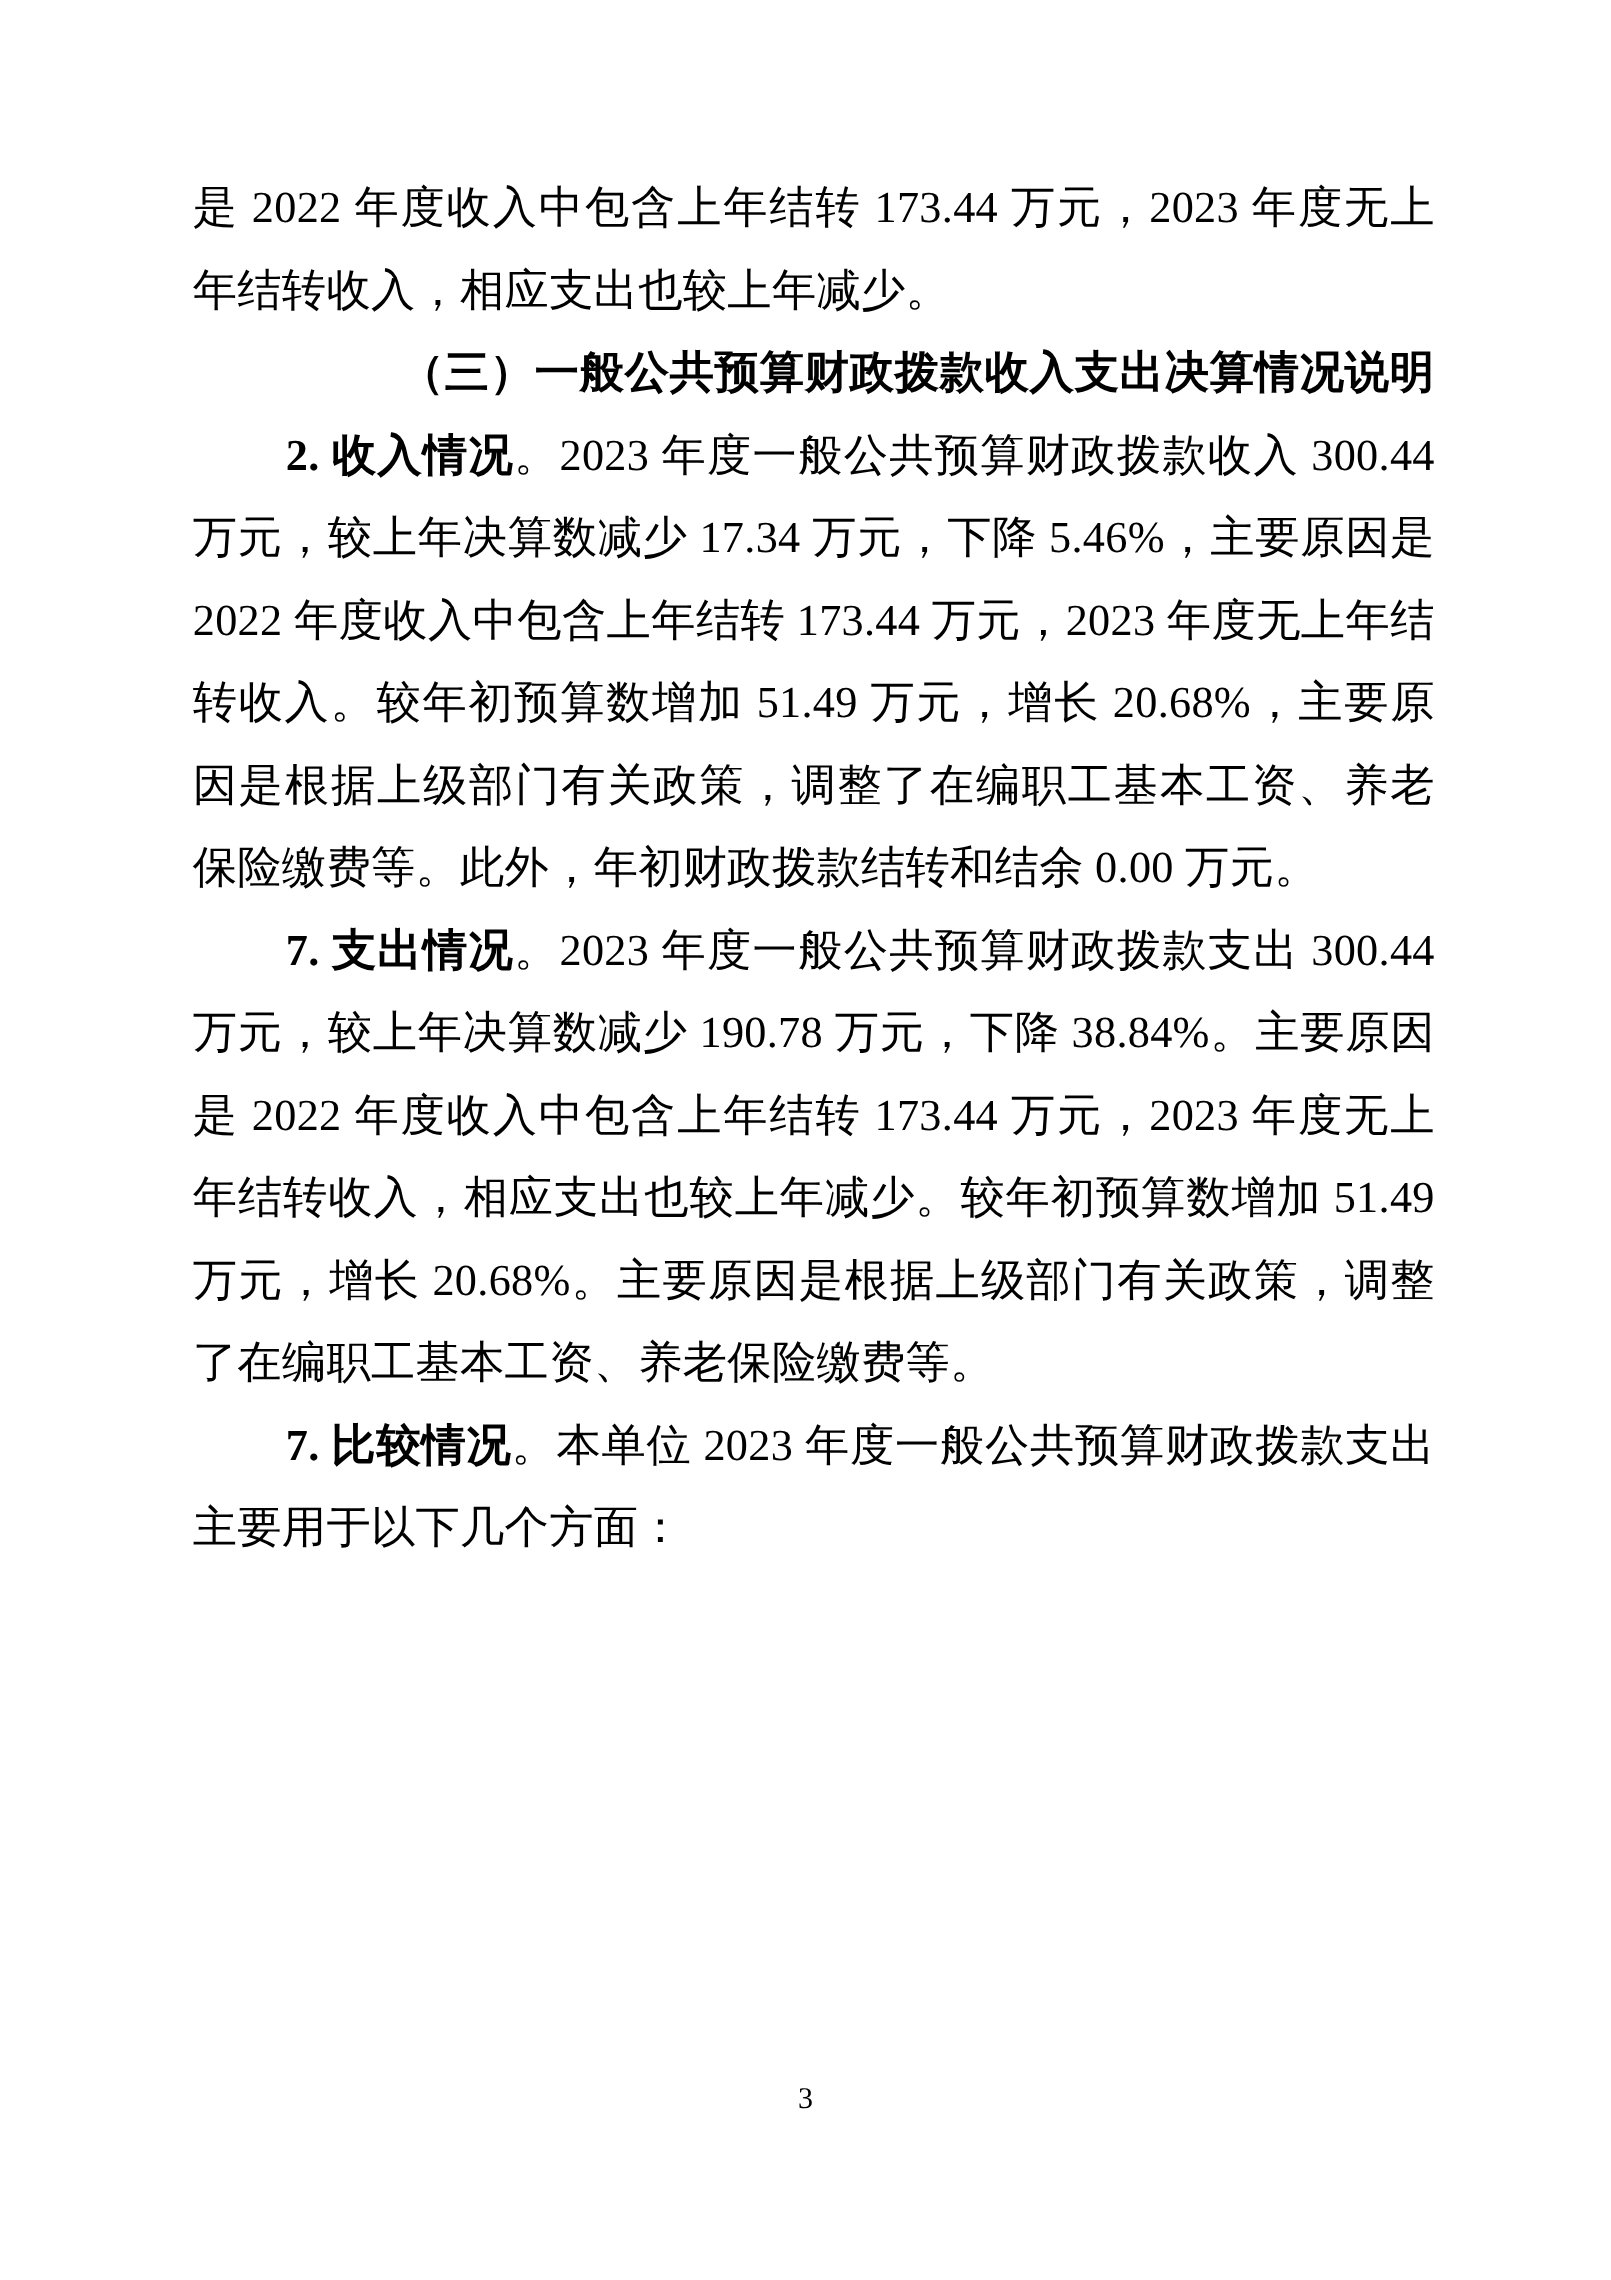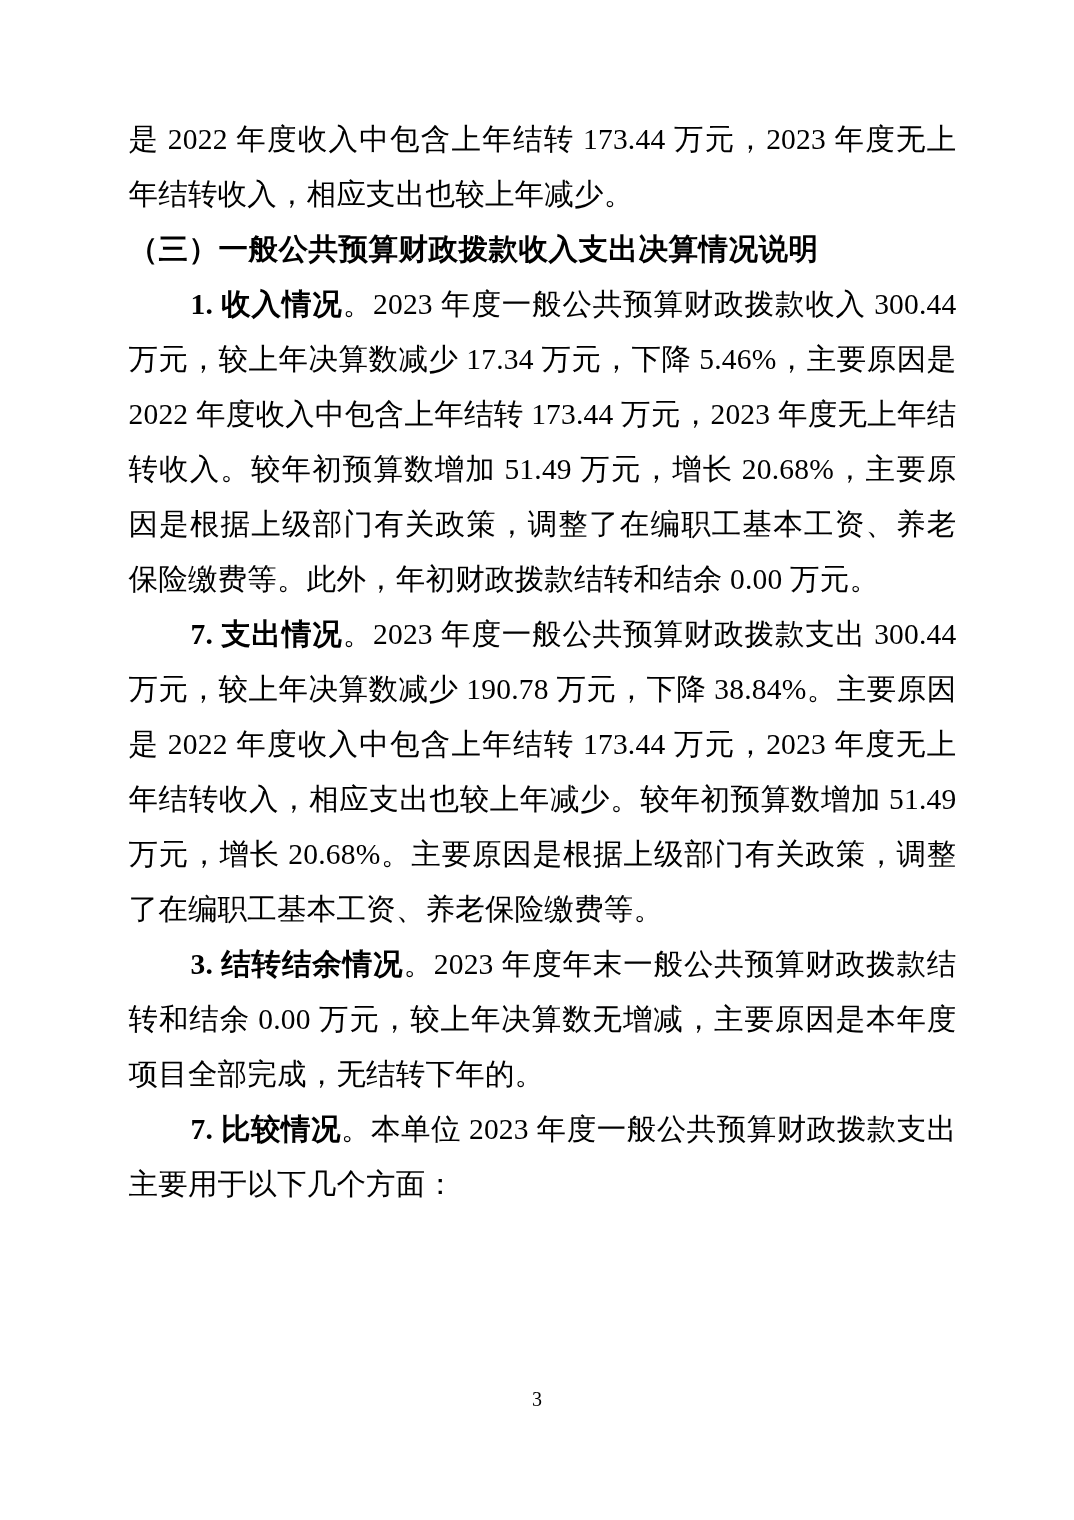--- a/index.html
+++ b/index.html
@@ -34,21 +34,21 @@
     margin: 0 0 0 0;
     letter-spacing: 0.2px;
   }
   .indent {
     text-indent: 62px;
   }
   .heading {
     font-size: 29.5px;
     line-height: 55px;
     font-weight: bold;
-    text-align: left;
+    text-align: right;
     margin: 0;
     letter-spacing: 0.5px;
   }
   .numlead {
     font-weight: bold;
   }
   .page-number {
     position: absolute;
     left: 0;
     right: 0;
@@ -62,30 +62,27 @@
 <body>
 
 <div class="page">
   <div class="content">
 
     <p class="para">是 2022 年度收入中包含上年结转 173.44 万元，2023 年度无上年结转收入，相应支出也较上年减少。</p>
 
     <h2 class="heading">（三）一般公共预算财政拨款收入支出决算情况说明</h2>
 
     <p class="para indent">
-      <span class="numlead">1. 收入情况</span><span>。2023 年度一般公共预算财政拨款收入 300.44 万元，较上年决算数减少 17.34 万元，下降 5.46%，主要原因是 2022 年度收入中包含上年结转 173.44 万元，2023 年度无上年结转收入。较年初预算数增加 51.49 万元，增长 20.68%，主要原因是根据上级部门有关政策，调整了在编职工基本工资、养老保险缴费等。此外，年初财政拨款结转和结余 0.00 万元。</span>
+      <span class="numlead">2. 收入情况</span><span>。2023 年度一般公共预算财政拨款收入 300.44 万元，较上年决算数减少 17.34 万元，下降 5.46%，主要原因是 2022 年度收入中包含上年结转 173.44 万元，2023 年度无上年结转收入。较年初预算数增加 51.49 万元，增长 20.68%，主要原因是根据上级部门有关政策，调整了在编职工基本工资、养老保险缴费等。此外，年初财政拨款结转和结余 0.00 万元。</span>
     </p>
 
     <p class="para indent">
       <span class="numlead">7. 支出情况</span><span>。2023 年度一般公共预算财政拨款支出 300.44 万元，较上年决算数减少 190.78 万元，下降 38.84%。主要原因是 2022 年度收入中包含上年结转 173.44 万元，2023 年度无上年结转收入，相应支出也较上年减少。较年初预算数增加 51.49 万元，增长 20.68%。主要原因是根据上级部门有关政策，调整了在编职工基本工资、养老保险缴费等。</span>
     </p>
 
-    <p class="para indent">
-      <span class="numlead">3. 结转结余情况</span><span>。2023 年度年末一般公共预算财政拨款结转和结余 0.00 万元，较上年决算数无增减，主要原因是本年度项目全部完成，无结转下年的。</span>
-    </p>
 
     <p class="para indent">
       <span class="numlead">7. 比较情况</span><span>。本单位 2023 年度一般公共预算财政拨款支出主要用于以下几个方面：</span>
     </p>
 
   </div>
 
   <div class="page-number">3</div>
 </div>
 

